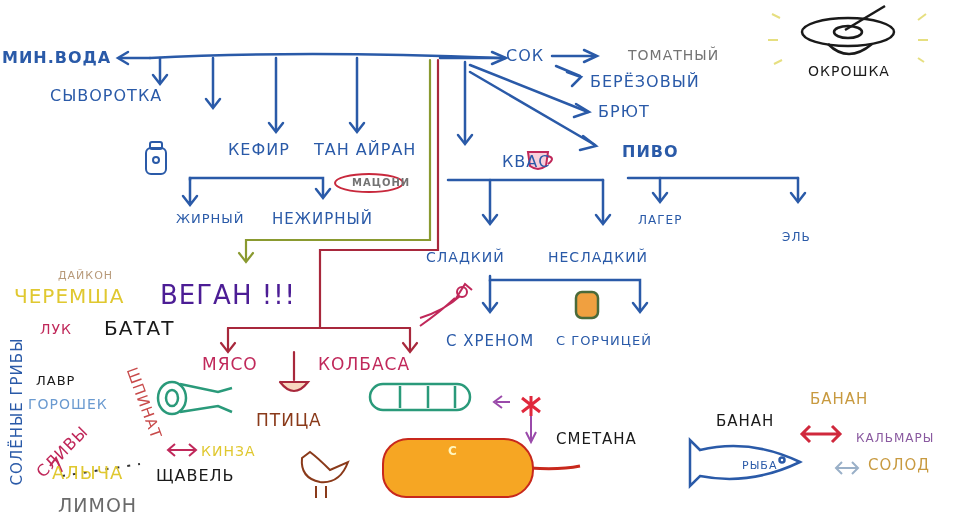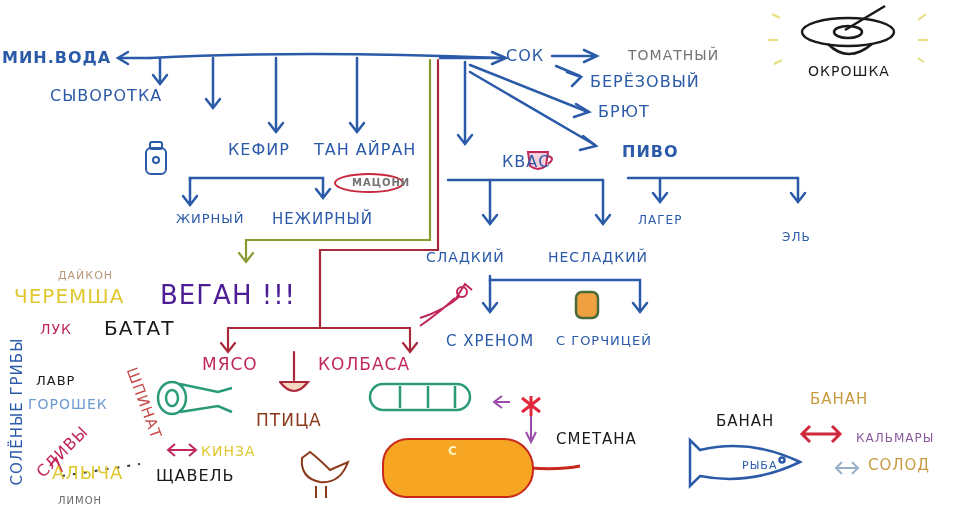--- a/index.html
+++ b/index.html
@@ -215,21 +215,21 @@
 <div class="lbl magenta" style="left:40px;top:322px;font-size:14px;">ЛУК</div>
 <div class="lbl black" style="left:104px;top:318px;font-size:20px;">БАТАТ</div>
 <div class="lbl steel" style="left:28px;top:350px;font-size:14px;color:#6a9ad0;">ГОРОШЕК</div>
 <div class="lbl black" style="left:36px;top:374px;font-size:13px;">ЛАВР</div>
 <div class="lbl blue" style="left:-56px;top:404px;font-size:15px;transform:rotate(-90deg);">СОЛЁНЫЕ ГРИБЫ</div>
 <div class="lbl magenta" style="left:30px;top:444px;font-size:16px;transform:rotate(-45deg);">СЛИВЫ</div>
 <div class="lbl yellow" style="left:52px;top:444px;font-size:18px;margin-top:20px;">АЛЫЧА</div>
 <div class="lbl" style="left:106px;top:396px;font-size:15px;color:#c84a4a;transform:rotate(70deg);">ШПИНАТ</div>
 <div class="lbl yellow" style="left:201px;top:444px;font-size:14px;">КИНЗА</div>
 <div class="lbl black" style="left:156px;top:468px;font-size:16px;">ЩАВЕЛЬ</div>
-<div class="lbl gray" style="left:58px;top:496px;font-size:10px;">ЛИМОН</div>
+<div class="lbl gray" style="left:58px;top:496px;font-size:19px;">ЛИМОН</div>
 
 <div class="lbl magenta" style="left:202px;top:356px;font-size:17px;">МЯСО</div>
 <div style="position:absolute;left:156px;top:380px;width:80px;height:36px;"></div>
 <div class="lbl" style="left:256px;top:412px;font-size:17px;color:#8a3a1a;">ПТИЦА</div>
 <div style="position:absolute;left:298px;top:448px;width:52px;height:52px;"></div>
 <div class="lbl magenta" style="left:318px;top:356px;font-size:17px;">КОЛБАСА</div>
 <div style="position:absolute;left:368px;top:382px;width:104px;height:30px;"></div>
 
 <div class="maz">
   <span class="maz-text" style="left:64px;top:4px;font-size:12px;">С</span>

